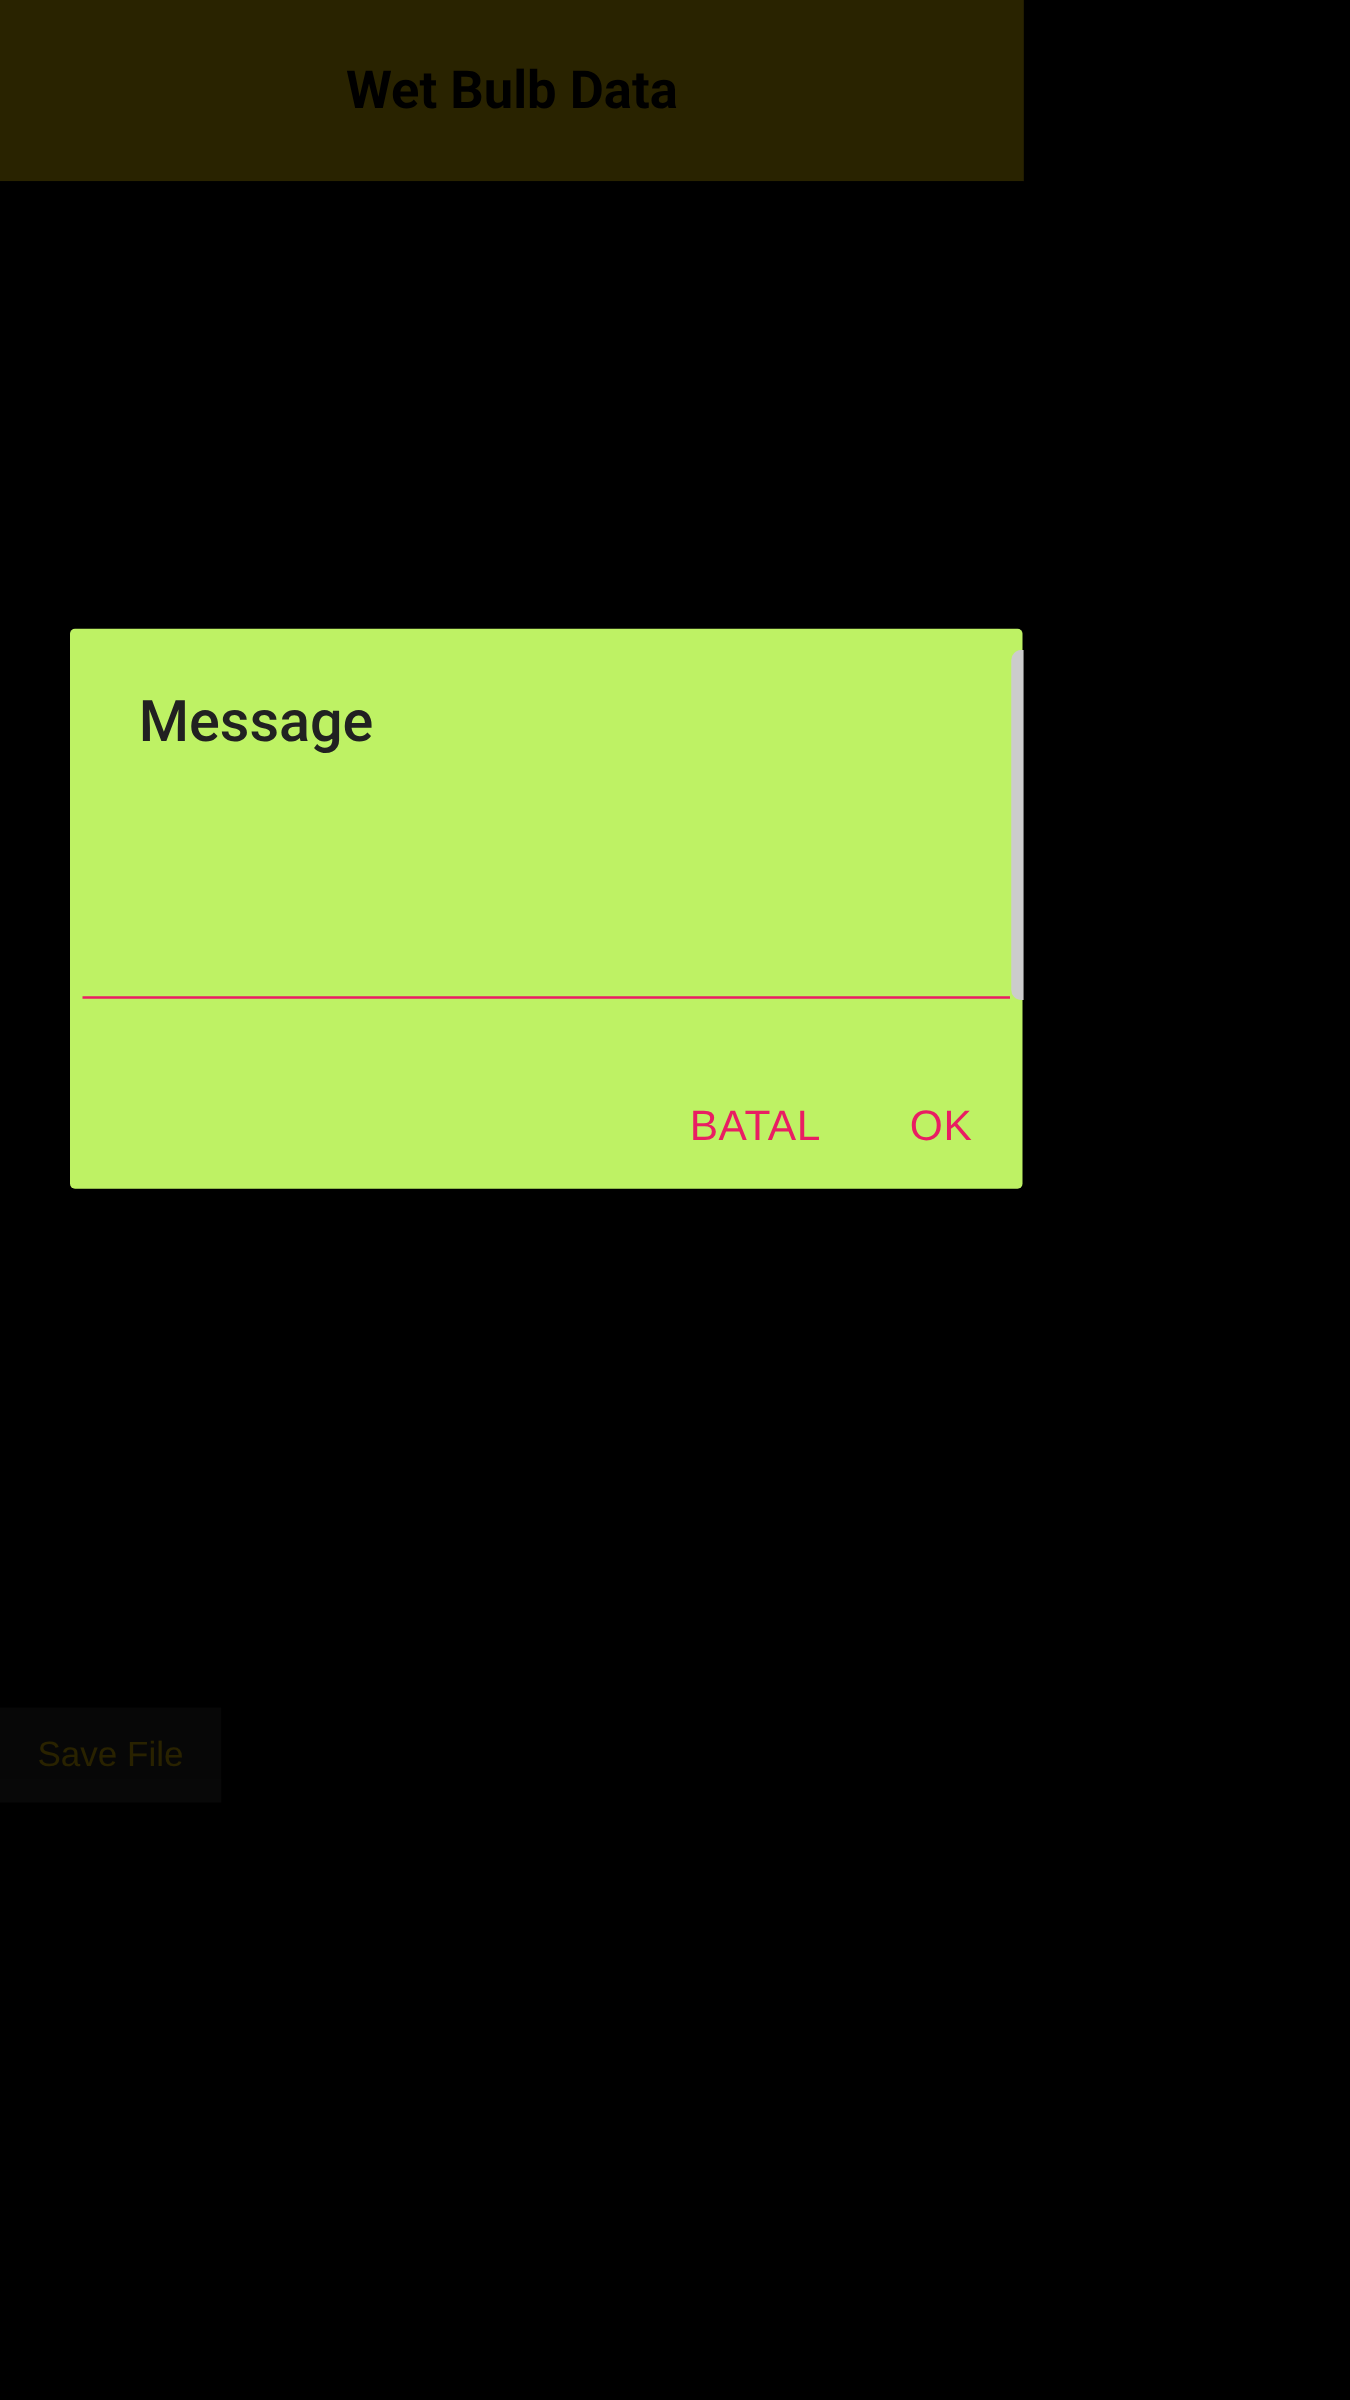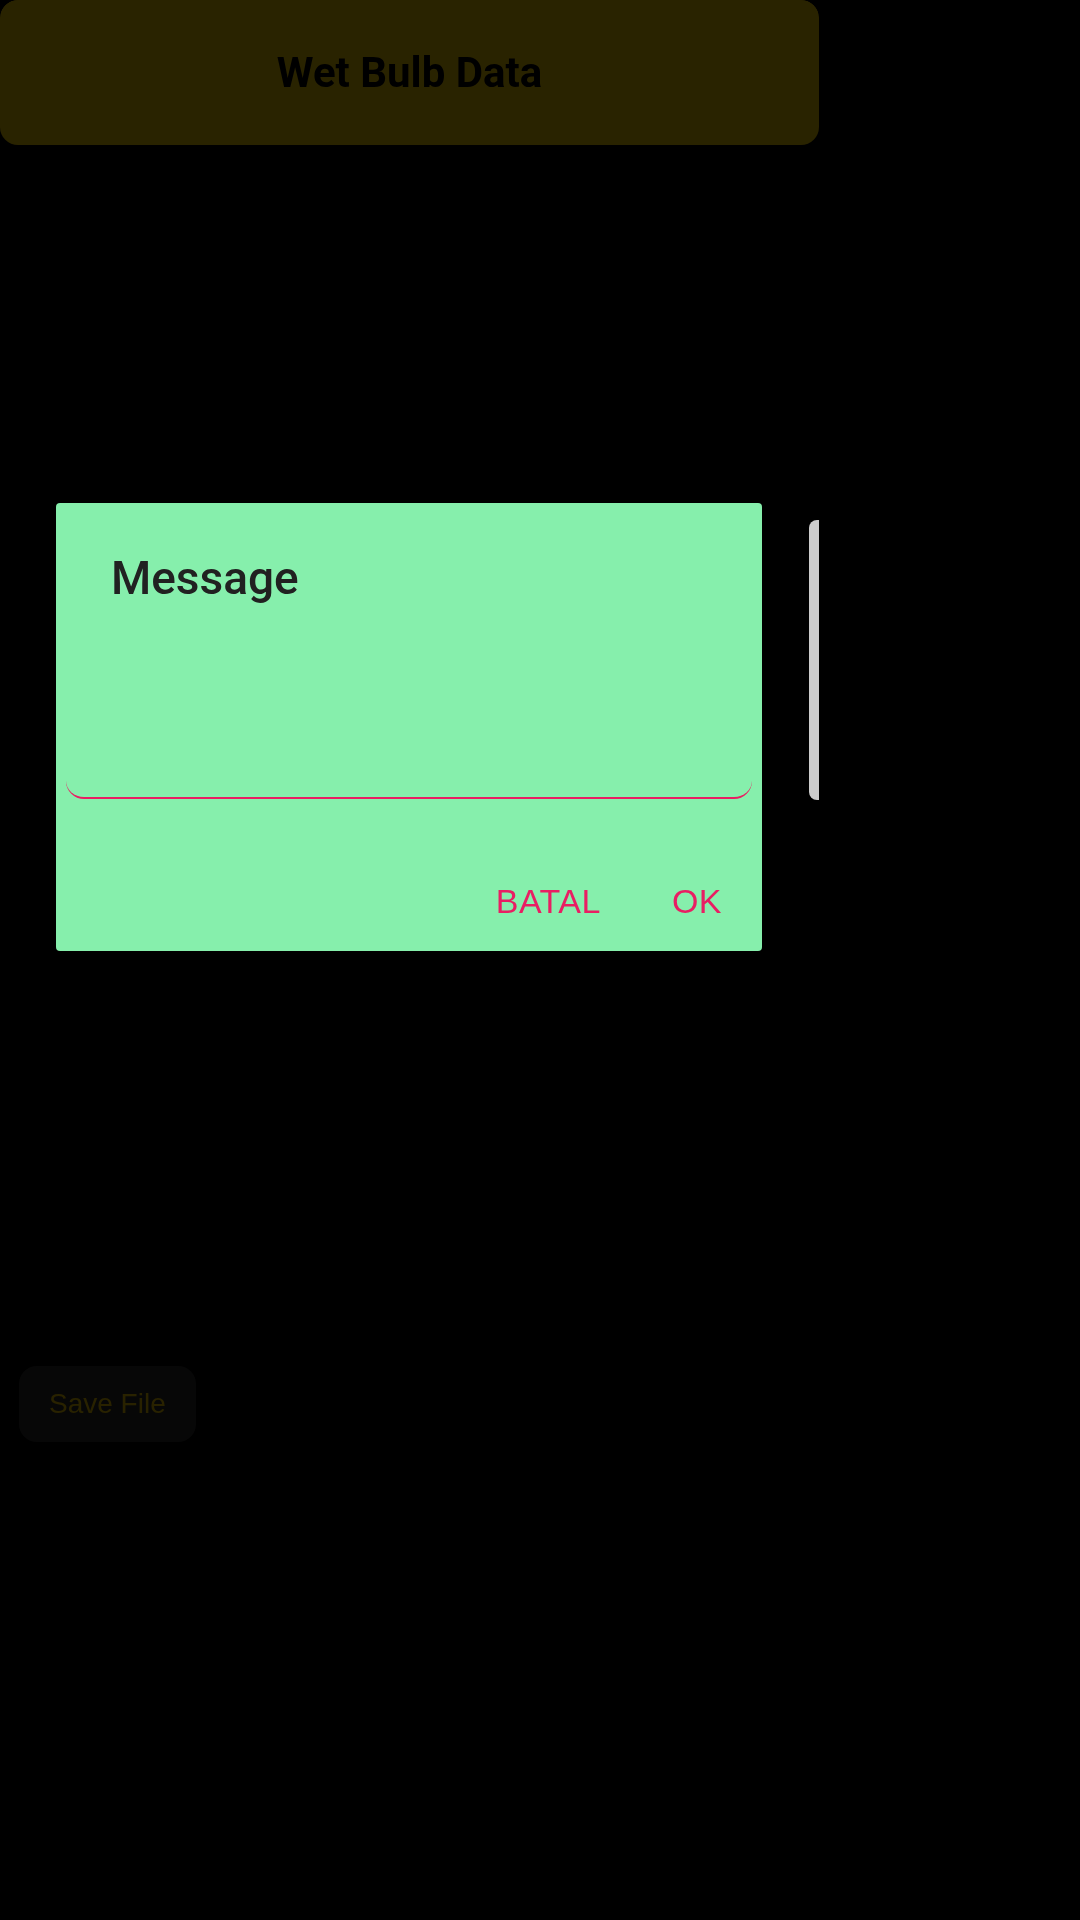--- a/index.html
+++ b/index.html
@@ -1,19 +1,18 @@
 <!DOCTYPE html>
 <html><head>
   <meta charset="utf-8">
   <style>
     * {
       margin: 0;
       padding: 0;
       box-sizing: border-box;
-      border-radius: 18px;
     }
     body {
       width: 819px;
       height: 1456px;
       background: #000000;
       font-family: Roboto, Arial, sans-serif;
       position: relative;
       overflow: hidden;
     }
     .header {
@@ -34,21 +33,21 @@
       position: absolute;
       top: 145px;
       left: 0;
       right: 0;
       bottom: 0;
       background: #000000;
     }
     .bottom-buttons {
       position: absolute;
       bottom: 14px;
-      left: 19px;
+      left: 0;
       display: flex;
       gap: 4px;
     }
     .btn-bottom {
       background: #1a1a1a;
       color: #8a7400;
       font-size: 28px;
       padding: 22px 30px;
       border: none;
       opacity: 0.6;
@@ -58,23 +57,23 @@
       top: 0;
       left: 0;
       right: 0;
       bottom: 0;
       background: rgba(0, 0, 0, 0.5);
     }
     .dialog {
       position: absolute;
       top: 503px;
       left: 56px;
-      width: 706px;
+      width: 762px;
       height: 448px;
-      background: #86efac;
+      background: #bef264;
       border-radius: 4px;
       box-shadow: 0 8px 20px rgba(0, 0, 0, 0.5);
     }
     .dialog-title {
       font-size: 46px;
       font-weight: 500;
       color: #212121;
       margin: 48px 0 0 55px;
     }
     .dialog-subtitle {

